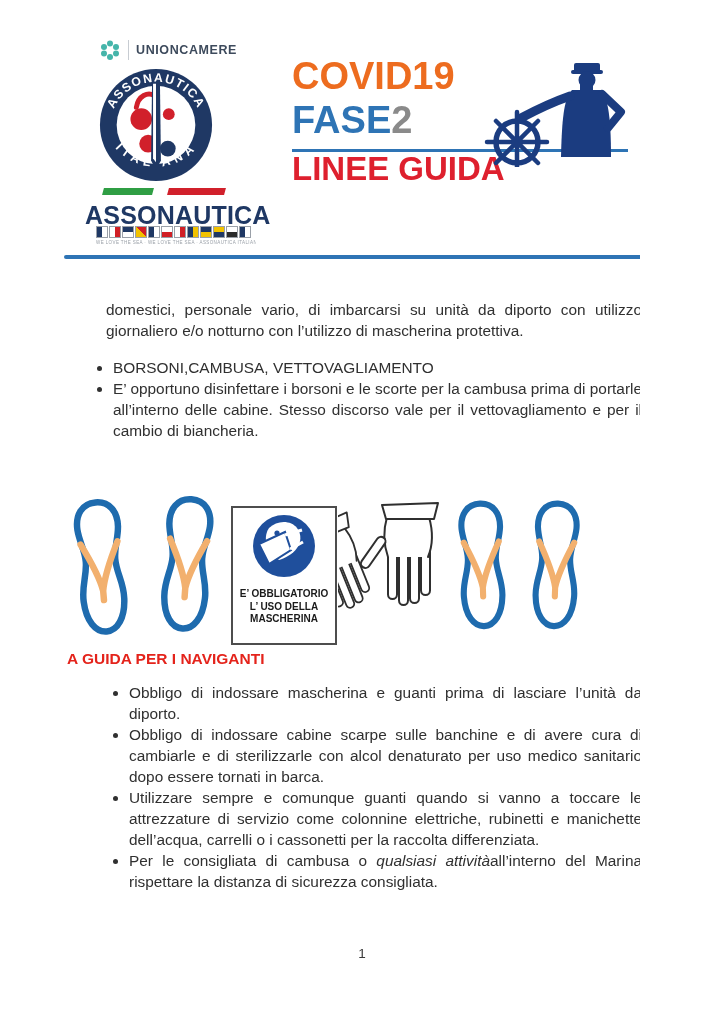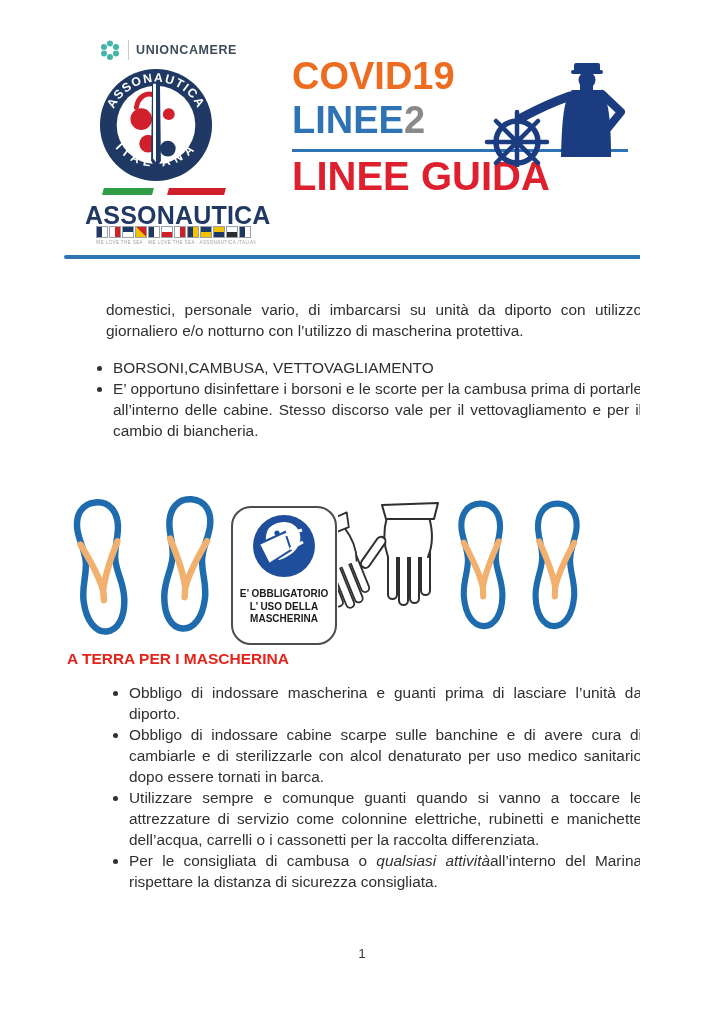--- a/index.html
+++ b/index.html
@@ -24,21 +24,21 @@
   .flags{left:97px;top:227px;display:flex;gap:3px;}
   .flag{width:10px;height:10px;outline:0.5px solid #9aa0a8;}
   .tagline{left:96px;top:240px;width:160px;font-size:4.5px;color:#9aa0a8;white-space:nowrap;
            overflow:hidden;filter:blur(0.3px);letter-spacing:0.4px;}
 
   
   .t-covid{left:292px;top:56px;font-size:38px;font-weight:800;color:var(--orange);line-height:40px;}
   .t-fase{left:292px;top:100px;font-size:38px;font-weight:800;line-height:40px;}
   .t-fase .f{color:var(--title-blue);} .t-fase .d{color:var(--gray2);}
   .t-underline{left:292px;top:149px;width:336px;height:2.5px;background:var(--title-blue);}
-  .t-linee{left:292px;top:153px;font-size:40px;font-weight:800;color:var(--title-red);line-height:47px;}
+  .t-linee{left:292px;top:145px;font-size:33px;font-weight:800;color:var(--title-red);line-height:47px;}
   .sailor-svg{left:450px;top:60px;}
 
   .page-divider{left:64px;top:255px;width:597px;height:3.5px;background:var(--line-blue);border-radius:2px;}
 
   
   .bodytext{left:90px;top:283px;width:568px;font-size:15.4px;line-height:21px;color:var(--ink);
             text-align:justify;}
   .bodytext p{margin:16px;}
   .bodytext ul{margin:13px 16px 0 0;padding-left:23px;}
   .bodytext li{margin:0;}
@@ -47,21 +47,21 @@
          text-align:justify;}
   .list2 ul{margin:16px;padding-left:23px;}
   .footer-num{left:0;top:946px;width:724px;text-align:center;font-size:13.5px;color:#3a3a3a;}
 
   
   .ff-sole{fill:#fff;stroke:var(--sandal-blue);stroke-width:7;stroke-linejoin:round;}
   .ff-strap{fill:none;stroke:var(--sandal-orange);stroke-width:7;stroke-linecap:round;}
   .navy-fill{fill:var(--navy-art);}
   .navy-stroke{stroke:var(--navy-art);fill:none;stroke-linecap:round;stroke-linejoin:round;}
   .glove{fill:#fff;stroke:#2f2f2f;stroke-width:2;stroke-linejoin:round;stroke-linecap:round;}
-  .sign{left:231px;top:506px;width:102px;height:135px;border:2px solid #4d4d4d;border-radius:20px;
+  .sign{left:231px;top:506px;width:102px;height:135px;border:2px solid #4d4d4d;border-radius:0;
         background:#fff;text-align:center;}
   .sign-text{font-size:10px;font-weight:bold;color:#1a1a1a;line-height:12.5px;margin-top:2px;}
   .logo-ring-text{fill:#fff;font-size:12.5px;font-weight:bold;letter-spacing:1.5px;
                   font-family:"Liberation Sans",sans-serif;}
 </style>
 </head>
 <body>
 
 <div class="page">
 
@@ -126,21 +126,21 @@
       <div class="flag" style="background: linear-gradient(90deg, rgb(31, 56, 100) 0px, rgb(31, 56, 100) 50%, rgb(242, 194, 0) 50%, rgb(242, 194, 0) 100%);"></div>
       <div class="flag" style="background: linear-gradient(0deg, rgb(242, 194, 0) 0px, rgb(242, 194, 0) 50%, rgb(31, 56, 100) 50%, rgb(31, 56, 100) 100%);"></div>
       <div class="flag" style="background: linear-gradient(0deg, rgb(31, 56, 100) 0px, rgb(31, 56, 100) 50%, rgb(242, 194, 0) 50%, rgb(242, 194, 0) 100%);"></div>
       <div class="flag" style="background: linear-gradient(0deg, rgb(43, 43, 43) 0px, rgb(43, 43, 43) 50%, rgb(255, 255, 255) 50%, rgb(255, 255, 255) 100%);"></div>
       <div class="flag" style="background: linear-gradient(90deg, rgb(31, 56, 100) 0px, rgb(31, 56, 100) 50%, rgb(255, 255, 255) 50%, rgb(255, 255, 255) 100%);"></div>
     </div>
 
   <div class="abs tagline">WE LOVE THE SEA · WE LOVE THE SEA · ASSONAUTICA ITALIANA</div>
 
   <div class="abs t-covid">COVID19</div>
-  <div class="abs t-fase"><span class="f">LINEE</span><span class="d">2</span></div>
+  <div class="abs t-fase"><span class="f">FASE</span><span class="d">2</span></div>
   <div class="abs t-underline"></div>
   <div class="abs t-linee">
     <div>LINEE GUIDA</div>
   </div>
 
   <svg class="abs sailor-svg" width="190" height="107" viewBox="0 0 190 107">
     <g>
       <g class="navy-stroke" stroke-width="4.5">
         <line x1="67" y1="52" x2="67" y2="110"></line>
           <line x1="37" y1="82" x2="97" y2="82"></line>
@@ -219,21 +219,21 @@
 
   <svg class="abs" style="left:437px;top:484px" width="158" height="164" viewBox="0 0 158 164">
     <g transform="translate(10,4) rotate(-2 35 75)">
         <use href="#sym-flipflop" width="70" height="152"></use>
       </g>
     <g transform="translate(84,4) rotate(2 35 75)">
         <use href="#sym-flipflop" width="70" height="152"></use>
       </g>
   </svg>
 
-  <div class="abs heading2">A TERRA PER I MASCHERINA</div>
+  <div class="abs heading2">A GUIDA PER I NAVIGANTI</div>
 
   <div class="abs list2">
     <ul>
       <li>Obbligo di indossare mascherina e guanti prima di lasciare l’unità da diporto.</li>
       <li>Obbligo di indossare cabine scarpe sulle banchine e di avere cura di cambiarle e di sterilizzarle con alcol denaturato per uso medico sanitario dopo essere tornati in barca.</li>
       <li>Utilizzare sempre e comunque guanti quando si vanno a toccare le attrezzature di servizio come colonnine elettriche, rubinetti e manichette dell’acqua, carrelli o i cassonetti per la raccolta differenziata.</li>
       <li><span>Per le consigliata di cambusa o </span><i>qualsiasi attività</i><span>all’interno del Marina rispettare la distanza di sicurezza consigliata.</span></li>
     </ul>
   </div>
 

